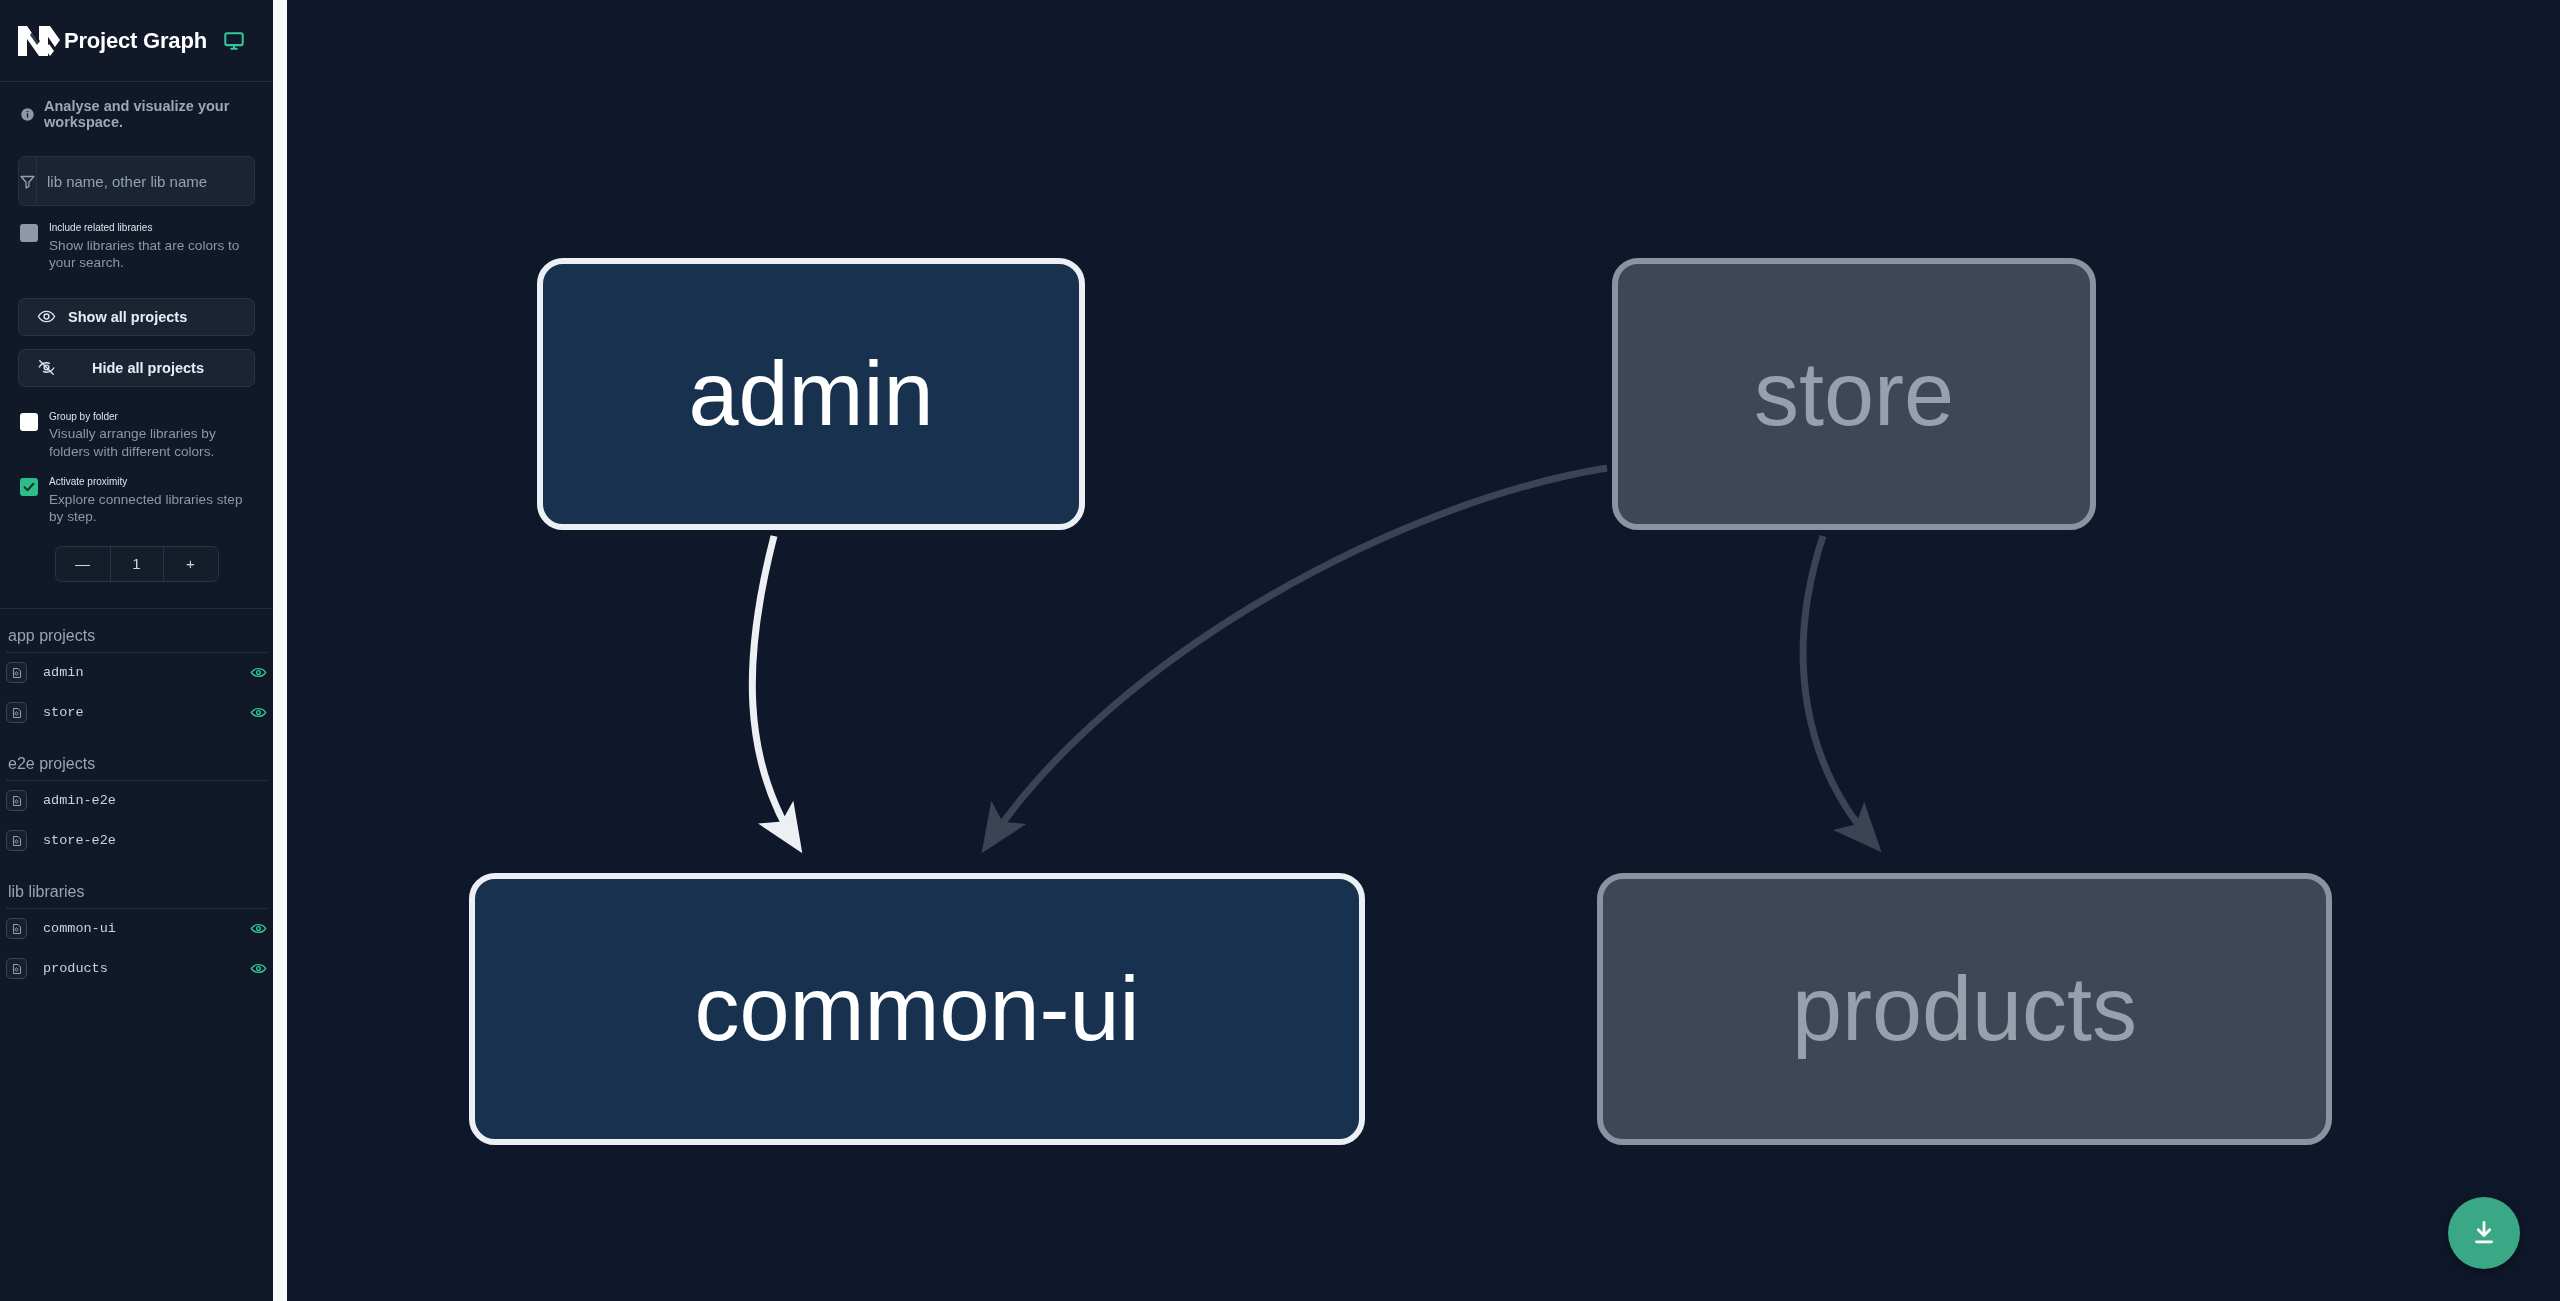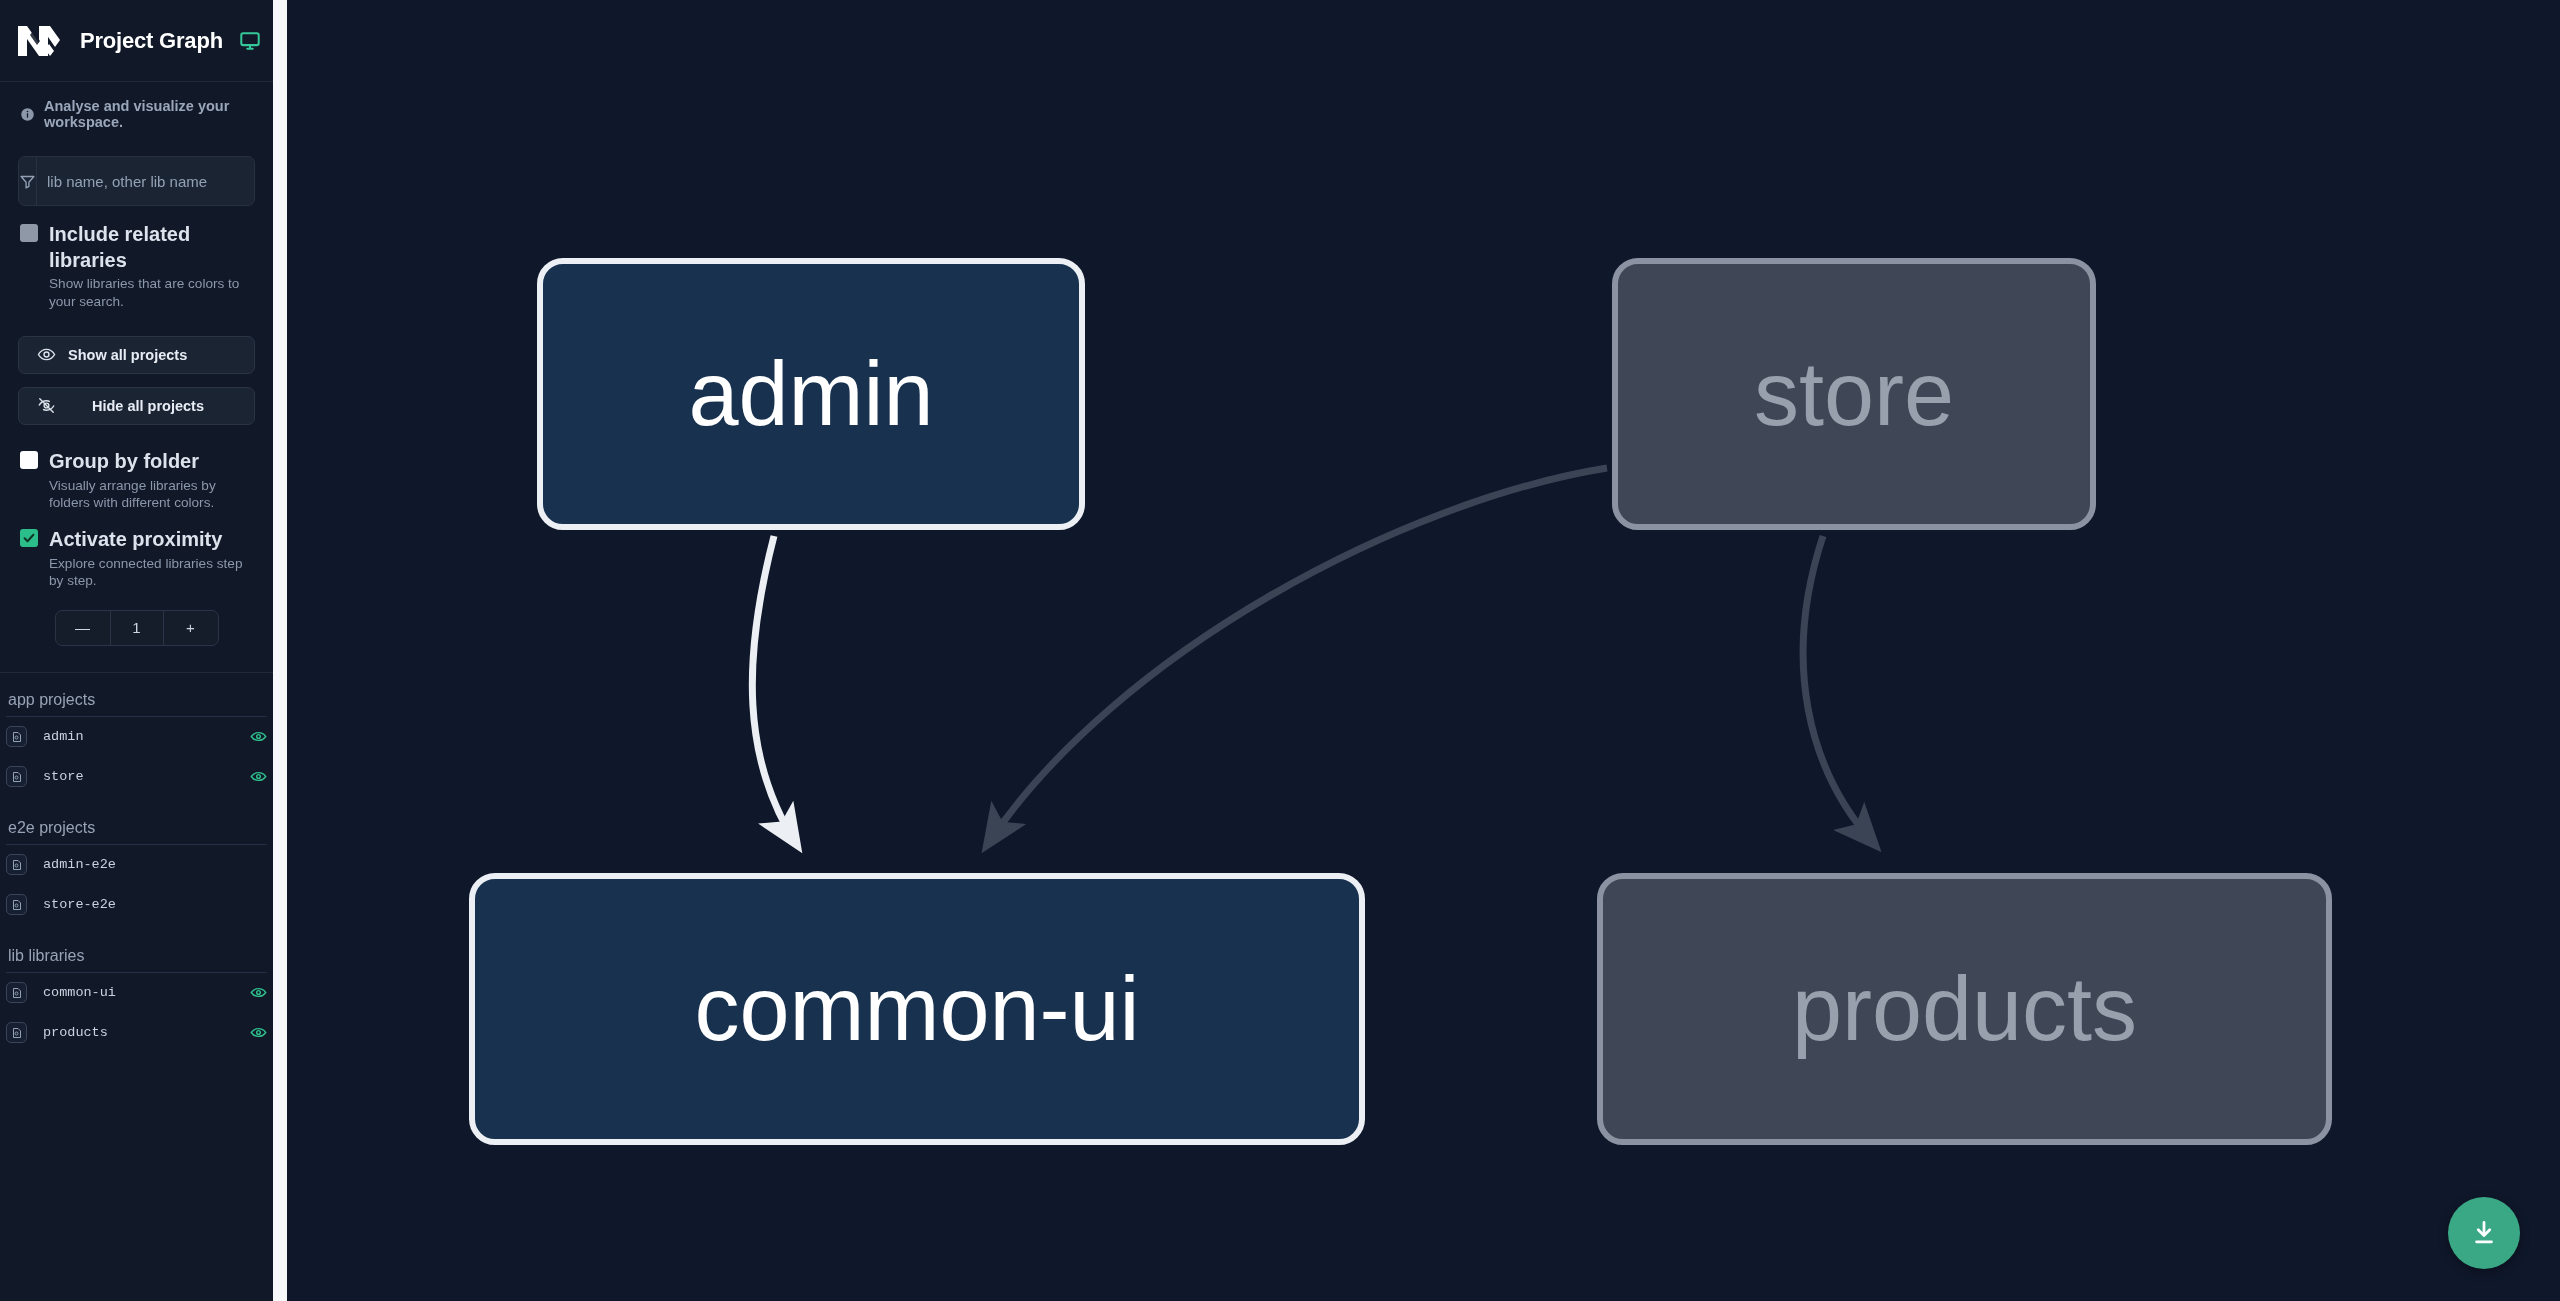--- a/index.html
+++ b/index.html
@@ -21,21 +21,21 @@
   }
   .sb-header {
     height: 82px;
     display: flex; align-items: center;
     padding: 0 0 0 16px;
     border-bottom: 1px solid #1f2a3c;
   }
   .nx-logo { width: 46px; height: 38px; flex: 0 0 46px; }
   .app-title {
     color: #ffffff; font-size: 22px; font-weight: 700;
-    margin-left: 18px; letter-spacing: -0.2px;
+    margin-left: 2px; letter-spacing: -0.2px;
   }
   .monitor-icon { margin-left: 16px; width: 22px; height: 22px; display:block; }
 
   .sb-tagline {
     display: flex; align-items: center; gap: 9px;
     padding: 16px 16px 12px 20px;
   }
   .info-icon { width: 15px; height: 15px; flex:0 0 15px; }
   .sb-tagline span { color: #9aa7bb; font-size: 14.5px; font-weight: bold; }
 
@@ -67,21 +67,21 @@
   .cb {
     width: 18px; height: 18px; flex: 0 0 18px;
     border-radius: 3px; margin-top: 2px;
     display: flex; align-items: center; justify-content: center;
   }
   .cb.grey  { background: #8e98a6; }
   .cb.white { background: #ffffff; }
   .cb.green { background: #2bbd8a; }
   .cb svg { width: 14px; height: 14px; }
   .opt-txt { line-height: 1.28; }
-  .opt-title { color: #dde3ec; font-size: 20px; font-weight: 700; display:block; }
+  .opt-title { color: #dde3ec; font-size: 10px; font-weight: 400; display:block; }
   .opt-desc  { color: #8b97aa; font-size: 13.6px; display:block; margin-top: 2px; max-width: 200px;}
 
   .big-btn {
     margin: 0 18px; height: 38px;
     background: #1b2433;
     border: 1px solid #2a3purple;
     border: 1px solid #2a3447;
     border-radius: 7px;
     display: flex; align-items: center; gap: 12px;
     padding-left: 18px;

